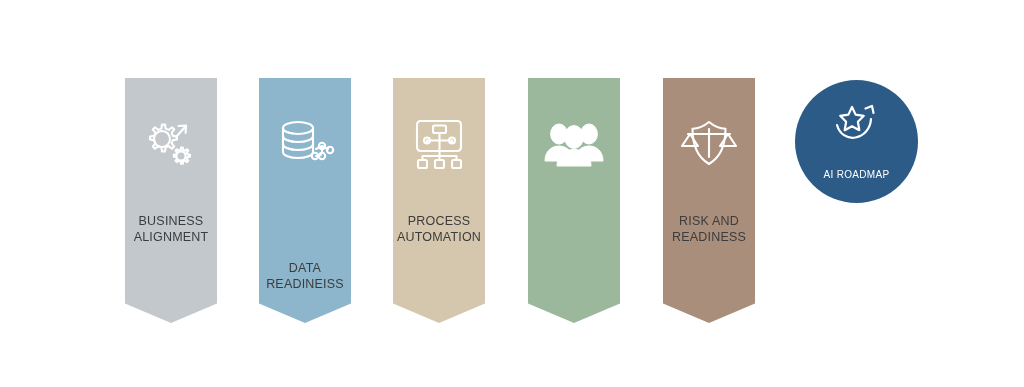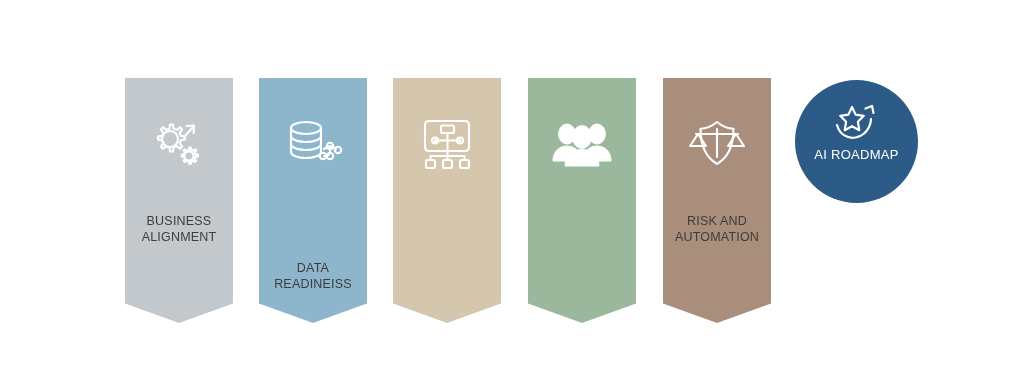--- a/index.html
+++ b/index.html
@@ -19,21 +19,21 @@
   #infographic {
     position: absolute;
     inset: 0;
     background: #ffffff;
   }
 
   
   .banner {
     position: absolute;
     top: 78px;
-    width: 108px;
+    width: 92px;
     height: 245px;
     -webkit-clip-path: polygon(0 0, 100% 0, 100% 92%, 50% 100%, 0 92%);
     clip-path: polygon(0 0, 100% 0, 100% 92%, 50% 100%, 0 92%);
     display: flex;
     flex-direction: column;
     align-items: center;
   }
 
   .banner-icon {
     margin-top: 37px;
@@ -76,22 +76,22 @@
     align-items: center;
     justify-content: flex-start;
   }
   #goal-badge .badge-icon {
     margin-top: 21px;
     width: 54px;
     height: 44px;
   }
   #goal-badge .badge-icon svg { display: block; width: 100%; height: 100%; }
   #goal-badge .badge-label {
-    margin-top: 2px;
-    font-size: 13px;
+    margin-top: 24px;
+    font-size: 10px;
     letter-spacing: 0.3px;
     color: #ffffff;
     text-align: right;
     white-space: nowrap;
   }
 </style>
 </head>
 <body style="background: rgb(255, 255, 255);">
 
 <div id="infographic">
@@ -159,20 +159,22 @@
         <path d="M19 25.5 L44 25.5"></path>
         <path d="M19 25.5 L19 27.5 M44 25.5 L44 27.5"></path>
         <circle cx="19" cy="25.5" r="3"></circle>
         <circle cx="44" cy="25.5" r="3"></circle>
         <path d="M31.5 25.5 L31.5 41 M14.5 41 L48.5 41 M14.5 41 L14.5 45 M31.5 41 L31.5 45 M48.5 41 L48.5 45"></path>
         <rect x="10" y="45" width="9" height="8" rx="1.5"></rect>
         <rect x="27" y="45" width="9" height="8" rx="1.5"></rect>
         <rect x="44" y="45" width="9" height="8" rx="1.5"></rect>
       </svg>
     </span>
+    <span class="banner-label" style="color: rgb(60, 60, 60);">PROCESS
+AUTOMATION</span>
   </div>
 
   <div class="banner b4" style="background: rgb(156, 184, 156);">
     <span class="banner-icon">
       <svg viewBox="0 0 62 56" fill="#ffffff" stroke="#ffffff">
 
         <ellipse cx="16" cy="19" rx="8.4" ry="10"></ellipse>
         <path d="M2 46 C2 36.5 8.4 31 16 31 C23.6 31 30 36.5 30 46 Z"></path>
 
         <ellipse cx="46" cy="19" rx="8.4" ry="10"></ellipse>
@@ -193,21 +195,21 @@
         <path d="M4 31 L12 19 L20 31 Z"></path>
 
         <path d="M42 31 L50 19 L58 31 Z"></path>
 
         <path d="M31 7 C25.5 11.5 19.5 13.5 14.5 13.8 C14.5 30 19 42 31 49
                  C43 42 47.5 30 47.5 13.8 C42.5 13.5 36.5 11.5 31 7 Z"></path>
         <path d="M31 14 L31 42"></path>
       </svg>
     </span>
     <span class="banner-label" style="color: rgb(60, 60, 60);">RISK AND
-AUTOMATION</span>
+READINESS</span>
   </div>
 
   <div id="goal-badge" style="background: rgb(44, 91, 135);">
     <span class="badge-icon">
       <svg viewBox="0 0 54 44" fill="none" stroke="#ffffff" stroke-width="2.2" stroke-linecap="round" stroke-linejoin="round">
         <path d="M22 6 L25.6 13.6 L33.8 14.8 L27.9 20.8 L29.3 29.2 L22 25.2
                  L14.7 29.2 L16.1 20.8 L10.2 14.8 L18.4 13.6 Z"></path>
         <path d="M7 24 C9.5 33 17 38 25.5 36.5 C34 35 40.5 27.5 41 18"></path>
         <path d="M35.5 7.5 L42 5 L43.5 12"></path>
       </svg>

